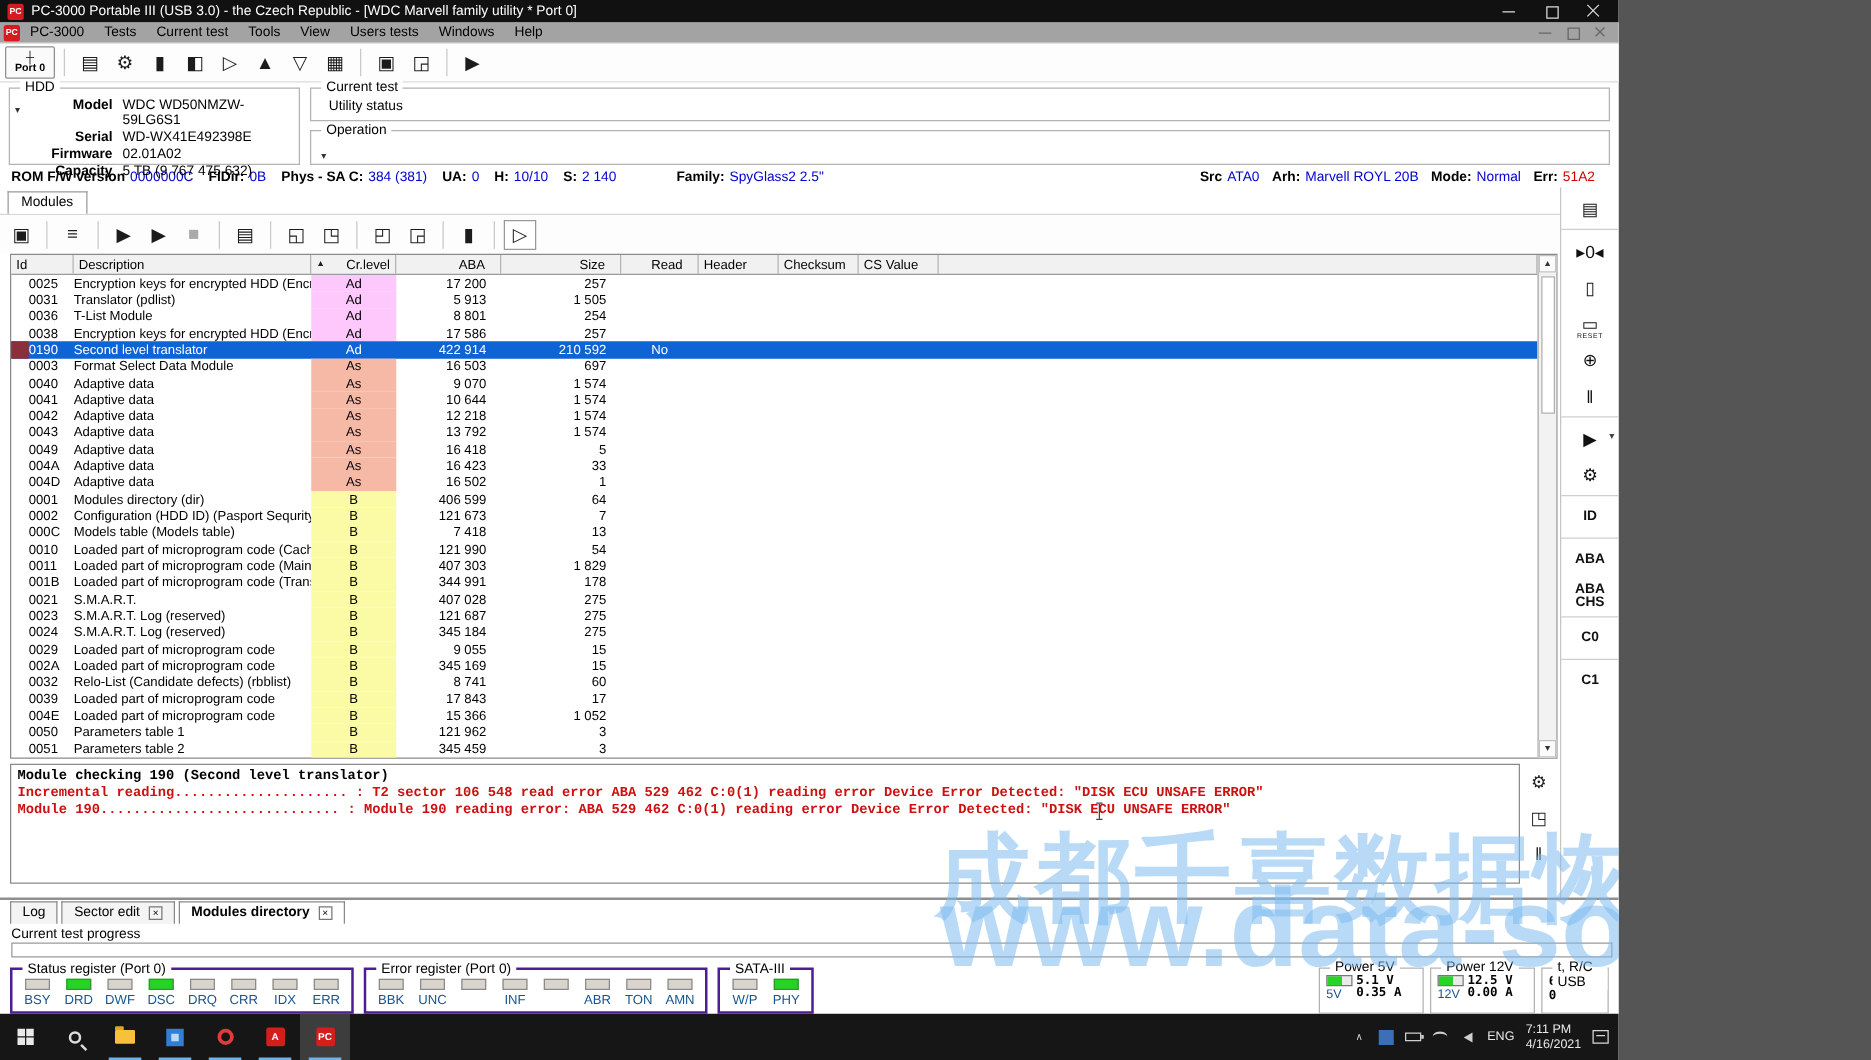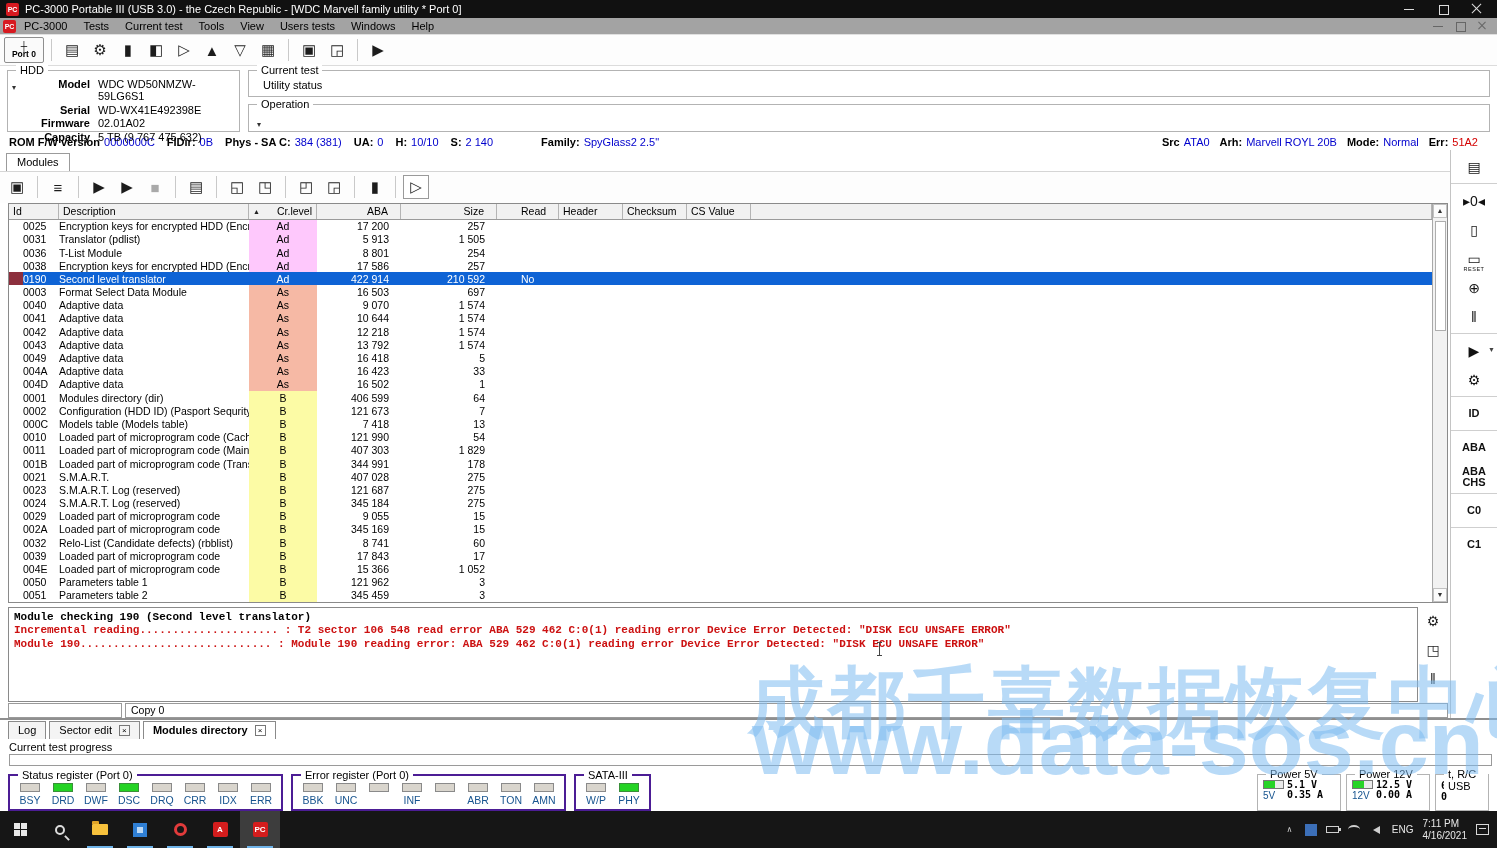--- a/index.html
+++ b/index.html
@@ -1,17 +1,17 @@
 <!DOCTYPE html>
 <html><head>
 <meta charset="utf-8">
 <style>
   *{box-sizing:border-box;margin:0;padding:0}
   html,body{background:#555}
-  .screen{position:relative;width:1497px;height:848px;background:#fff;overflow:hidden;
+  .screen{position:relative;width:1295px;height:848px;background:#fff;overflow:hidden;
     font-family:"Liberation Sans",sans-serif;font-size:11px;color:#000}
 
   
   .titlebar{height:18px;background:#111;color:#fff;display:flex;align-items:center;padding:0 6px;gap:6px}
   .appicon{width:13px;height:13px;background:#d71920;border-radius:2px;color:#fff;font-size:7px;font-weight:bold;
     display:flex;align-items:center;justify-content:center}
   .title-text{font-size:11px}
   .win-controls{margin-left:auto;display:flex;gap:22px;align-items:center;padding-right:8px}
   .wc{width:12px;height:12px;position:relative;cursor:default}
   .wc-min::before{content:"";position:absolute;left:1px;right:1px;top:6px;border-top:1px solid #ddd}
@@ -771,24 +771,20 @@
       </div>
 
       <div class="logrow">
         <div class="logbox" id="log-lines"><div class="logline" style="color: rgb(0, 0, 0);">Module checking 190 (Second level translator)</div><div class="logline" style="color: rgb(204, 17, 17);">Incremental reading..................... : T2 sector 106 548 read error ABA 529 462 C:0(1) reading error Device Error Detected: "DISK ECU UNSAFE ERROR"</div><div class="logline" style="color: rgb(204, 17, 17);">Module 190............................. : Module 190 reading error: ABA 529 462 C:0(1) reading error Device Error Detected: "DISK ECU UNSAFE ERROR"</div></div>
         <div class="logstrip" id="log-strip">
             <div class=""><span class="glyph">⚙</span></div>
             <div class=""><span class="glyph">◳</span></div>
             <div class=""><span class="glyph">‖</span></div>
           </div>
       </div>
-      <div class="copystrip">
-        <div class="cs-cell cs-a"></div>
-        <div class="cs-cell cs-b">Copy 0</div>
-      </div>
     </div>
 
     <div class="rail" id="right-rail">
         <div class="rail-item">
           <span class="glyph">▤</span>
         </div>
         <div class="rail-sep"></div>
         <div class="rail-item">
           <span class="glyph">▸0◂</span>
         </div>

